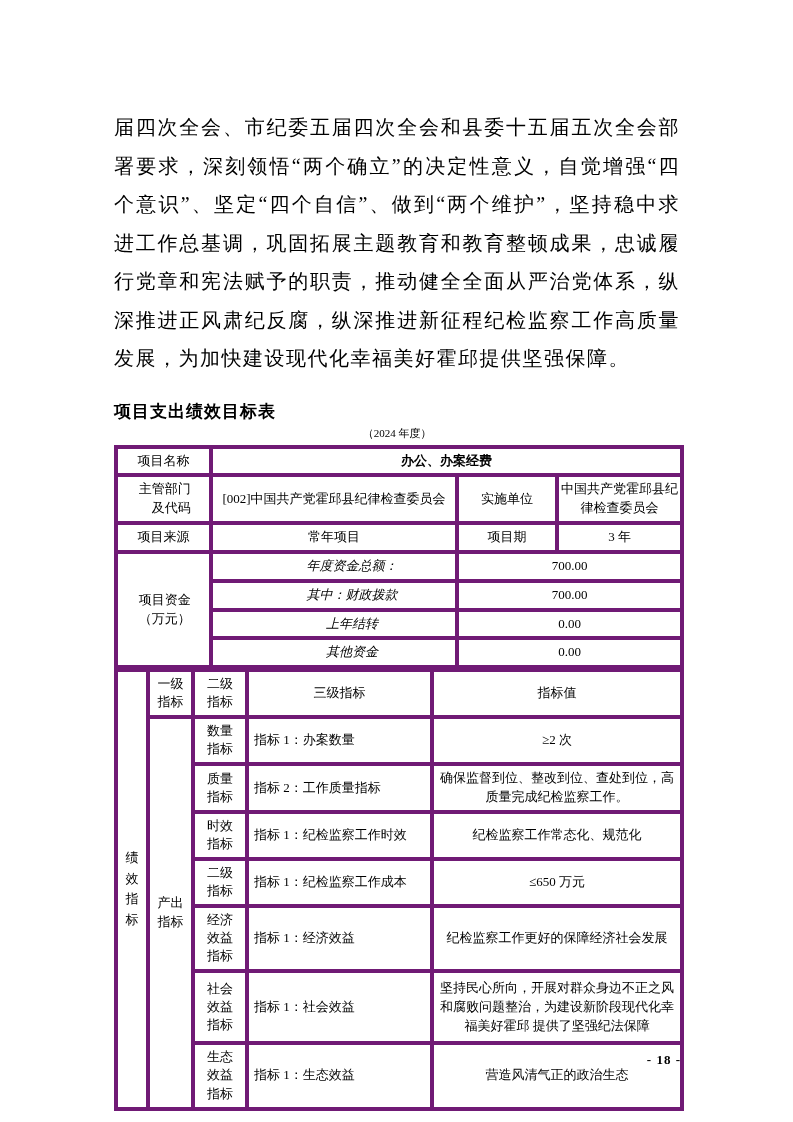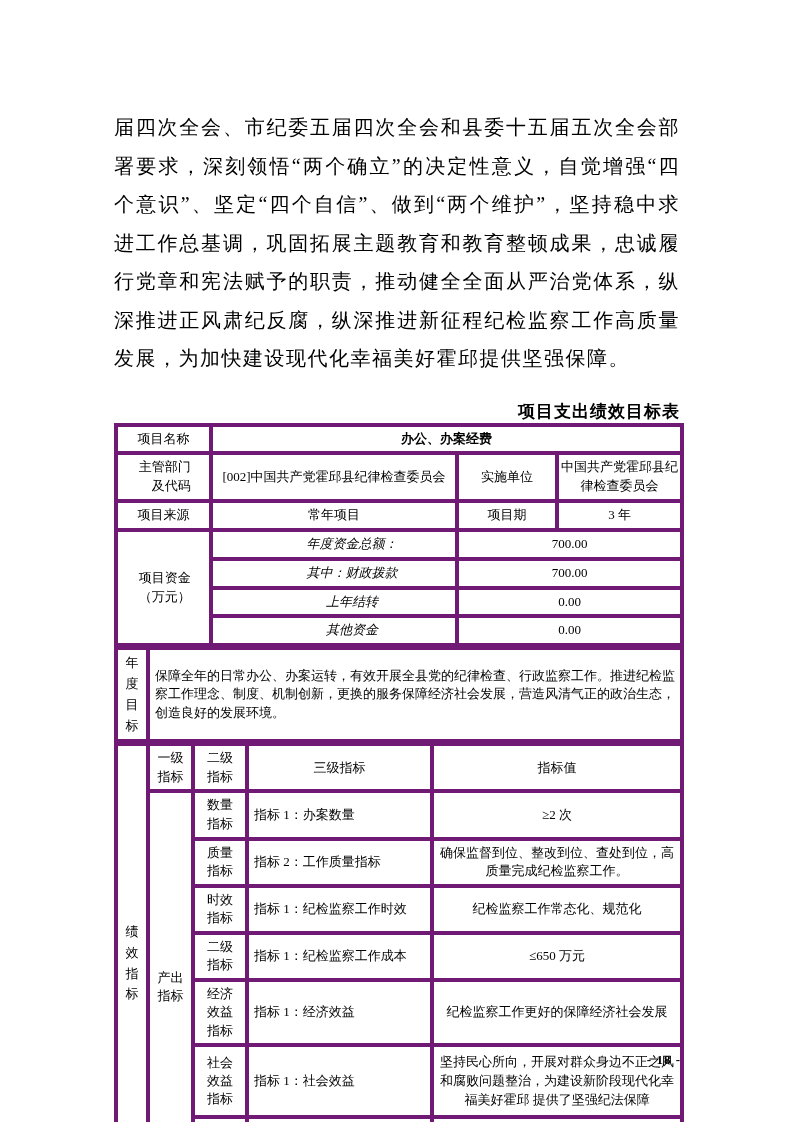--- a/index.html
+++ b/index.html
@@ -8,21 +8,21 @@
     position:relative; width:793px; height:1122px; margin:8px auto;
     background:#ffffff; color:#000;
     font-family:"Liberation Serif","DejaVu Serif",serif;
     overflow:hidden;
   }
   .content { position:absolute; left:114px; top:100px; width:566px; }
   .para {
     font-size:20px; line-height:38.5px; letter-spacing:1.5px;
     text-align:justify; text-justify:inter-ideograph;
   }
-  .tbl-title { margin-top:22px; text-align:right; font-size:17px; font-weight:bold; letter-spacing:1px; }
+  .tbl-title { margin-top:22px; text-align:left; font-size:17px; font-weight:bold; letter-spacing:1px; }
   .tbl-sub { text-align:center; font-size:11px; margin:3px 0 4px; }
   table.t { border-collapse:collapse; table-layout:fixed; width:566px; }
   table.t + table.t { margin-top:-1px; }
   .t td {
     border:4px solid #701a75; font-size:13px; line-height:1.45;
     text-align:center; vertical-align:middle; padding:3px 2px;
     word-break:break-all; overflow:hidden;
   }
   .fl { text-align:center; padding-left:38px !important;font-style:italic; }
   .ll { text-align:left !important; padding-left:5px !important; }
@@ -36,20 +36,21 @@
 </style>
 </head>
 <body>
 
 <div class="page">
   <div class="content">
 
     <p class="para">届四次全会、市纪委五届四次全会和县委十五届五次全会部署要求，深刻领悟“两个确立”的决定性意义，自觉增强“四个意识”、坚定“四个自信”、做到“两个维护”，坚持稳中求进工作总基调，巩固拓展主题教育和教育整顿成果，忠诚履行党章和宪法赋予的职责，推动健全全面从严治党体系，纵深推进正风肃纪反腐，纵深推进新征程纪检监察工作高质量发展，为加快建设现代化幸福美好霍邱提供坚强保障。</p>
 
     <h1 class="tbl-title">项目支出绩效目标表</h1>
+    <div class="tbl-sub">（2024 年度）</div>
 
     <table class="t">
       <colgroup>
           <col style="width:95px">
           <col style="width:246px">
           <col style="width:100px">
           <col style="width:125px">
         </colgroup>
       <tbody>
         <tr class="h24">
@@ -81,32 +82,20 @@
           <td class="fl">上年结转</td>
           <td colspan="2">0.00</td>
         </tr>
         <tr class="h23">
           <td class="fl">其他资金</td>
           <td colspan="2">0.00</td>
         </tr>
       </tbody>
     </table>
 
-    <table class="t">
-      <colgroup>
-          <col style="width:32px">
-          <col style="width:534px">
-        </colgroup>
-      <tbody>
-        <tr class="h60">
-          <td><span class="w1">年度目标</span></td>
-          <td class="ll">保障全年的日常办公、办案运转，有效开展全县党的纪律检查、行政监察工作。推进纪检监察工作理念、制度、机制创新，更换的服务保障经济社会发展，营造风清气正的政治生态，创造良好的发展环境。</td>
-        </tr>
-      </tbody>
-    </table>
 
     <table class="t">
       <colgroup>
           <col style="width:32px">
           <col style="width:45px">
           <col style="width:54px">
           <col style="width:185px">
           <col style="width:250px">
         </colgroup>
       <tbody>

